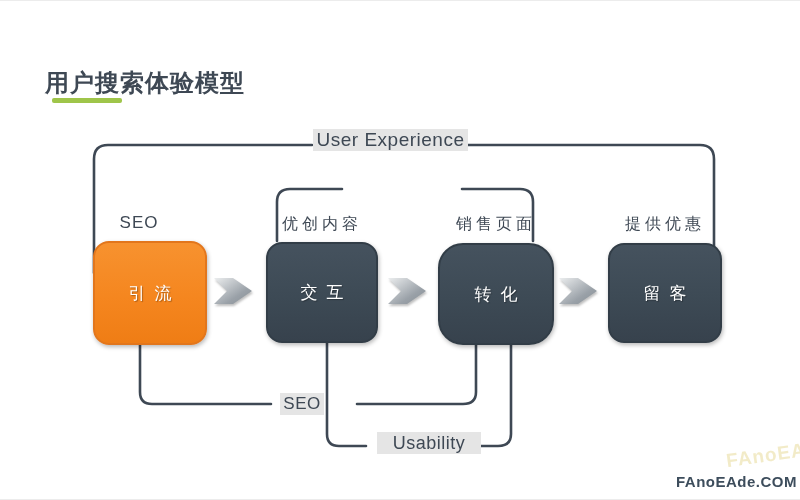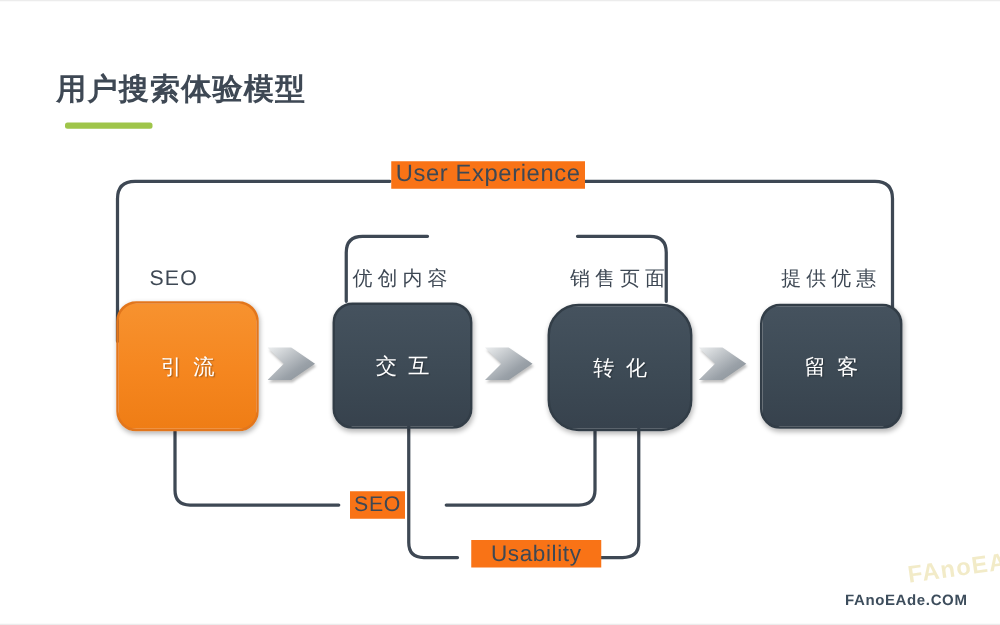--- a/index.html
+++ b/index.html
@@ -2,33 +2,33 @@
 <html style="--green: #9fc54a; --orange: #f5861f; --orange_border: #e2761c; --box: #3d4a55; --box_border: #323d47; --slate: #3e4854;"><head>
 <meta charset="utf-8">
 <style>
   html,body{margin:0;padding:0;background:#fff;}
   .stage{
     position:relative;width:800px;height:500px;background:#fff;overflow:hidden;
     font-family:"Liberation Sans",sans-serif;
     border-top:1px solid #ececec;border-bottom:1px solid #ececec;box-sizing:border-box;
   }
   .page-title{
-    position:absolute;left:45px;top:54px;
+    position:absolute;left:45px;top:66px;
     font-family:"DejaVu Serif","Liberation Serif",serif;
     font-size:24px;font-weight:bold;letter-spacing:1px;
     color:var(--slate,#3a4754);
   }
   .title-bar{
     position:absolute;left:52px;top:97px;width:70px;height:5px;border-radius:2px;
     background:var(--green,#9fc54a);
   }
   .lines{position:absolute;left:0;top:0;width:800px;height:500px;pointer-events:none;z-index:1;}
   .lines path{fill:none;stroke:var(--slate,#3e4854);stroke-width:2.6;stroke-linecap:round;}
   .bracket-label{
-    position:absolute;z-index:3;text-align:center;background:#f97316;
+    position:absolute;z-index:3;text-align:center;background:#e5e5e5;
     color:var(--slate,#3e4854);letter-spacing:0.5px;line-height:22px;
   }
   .lbl-ue{left:313px;top:128px;width:155px;font-size:19px;}
   .lbl-sf{left:342px;top:176px;width:120px;font-size:18px;}
   .lbl-seo-b{left:280px;top:392px;width:44px;font-size:17px;}
   .lbl-usb{left:377px;top:431px;width:104px;font-size:18px;}
   .tag{
     position:absolute;z-index:2;text-align:center;font-size:16px;line-height:24px;
     color:var(--slate,#3e4854);letter-spacing:4px;padding-left:4px;box-sizing:border-box;
   }
@@ -46,21 +46,21 @@
     background:linear-gradient(180deg,#f7922f 0%,var(--orange,#f5861f) 55%,#ef7d15 100%);
     border:2px solid var(--orange_border,#e2761c);
   }
   .box-label{
     color:#fff;font-size:17px;font-weight:normal;letter-spacing:9px;padding-left:9px;
     text-shadow:1px 1px 1px rgba(0,0,0,0.3);
   }
   .arrow{position:absolute;z-index:2;filter:drop-shadow(1px 2px 1px rgba(0,0,0,0.25));}
   .watermark{
     position:absolute;left:676px;top:472px;z-index:4;
-    font-size:12px;font-weight:600;color:#3d4d5c;letter-spacing:0.5px;
+    font-size:15px;font-weight:600;color:#3d4d5c;letter-spacing:0.5px;
   }
   .watermark-faint{
     position:absolute;left:726px;top:442px;z-index:0;
     font-size:19px;font-weight:bold;color:rgba(216,192,84,0.32);
     transform:rotate(-8deg);letter-spacing:1px;
   }
 </style>
 </head>
 <body>
 

